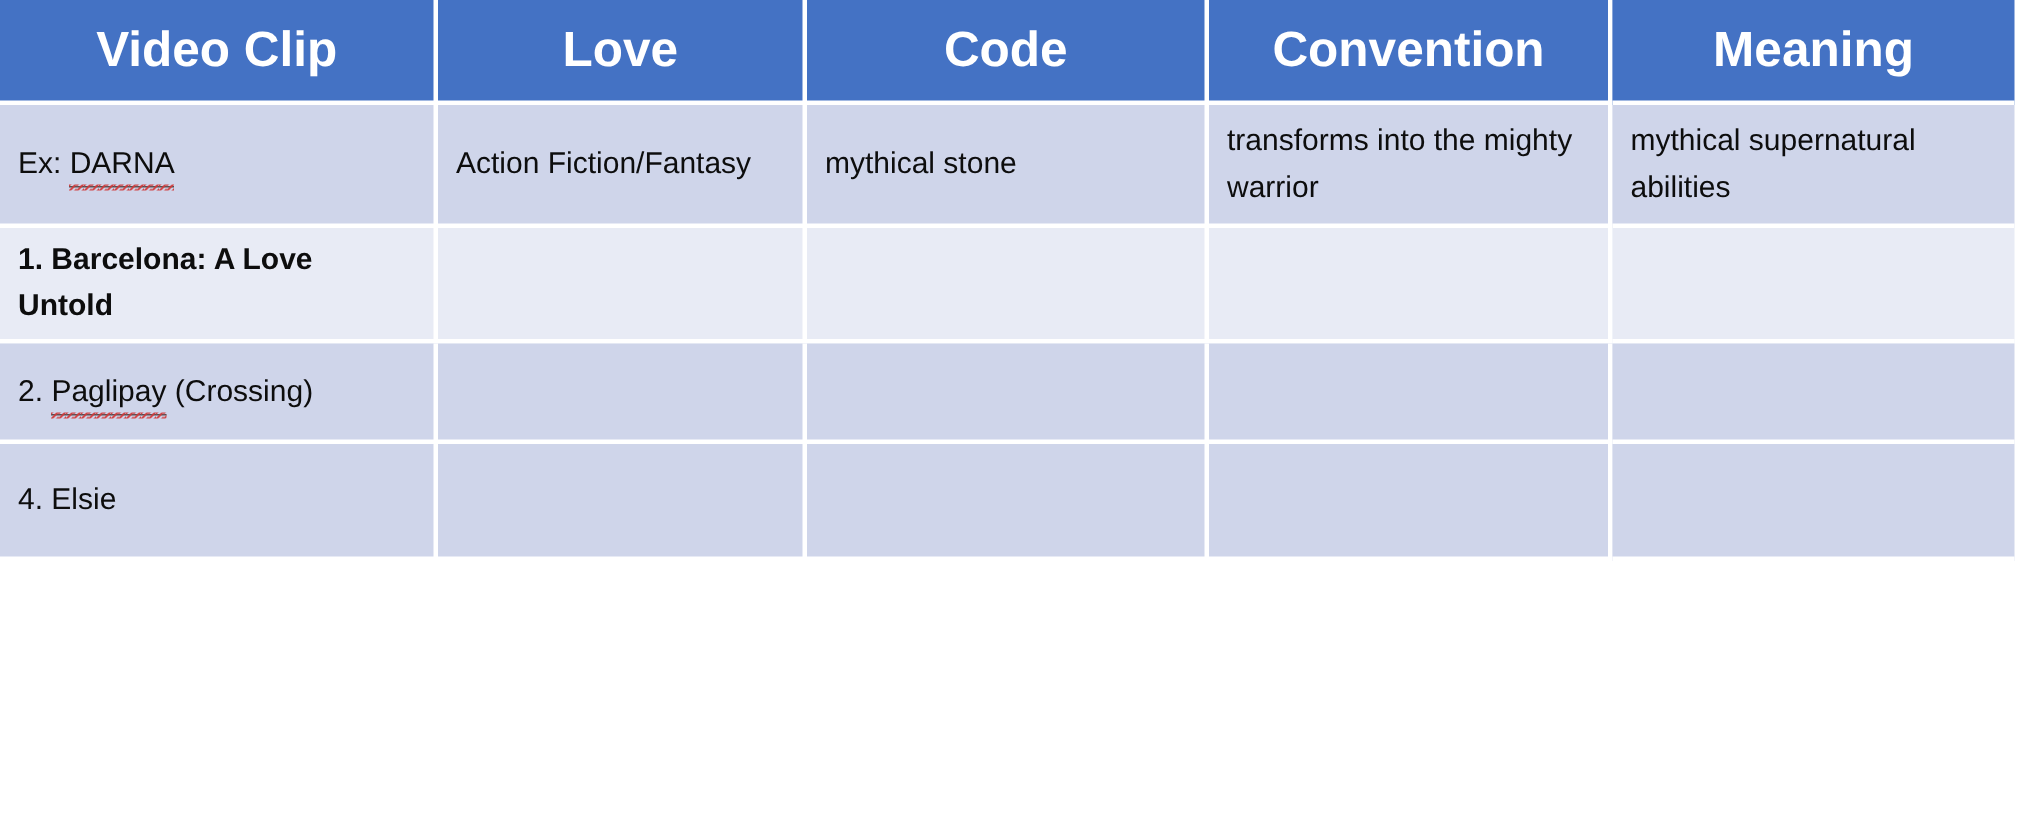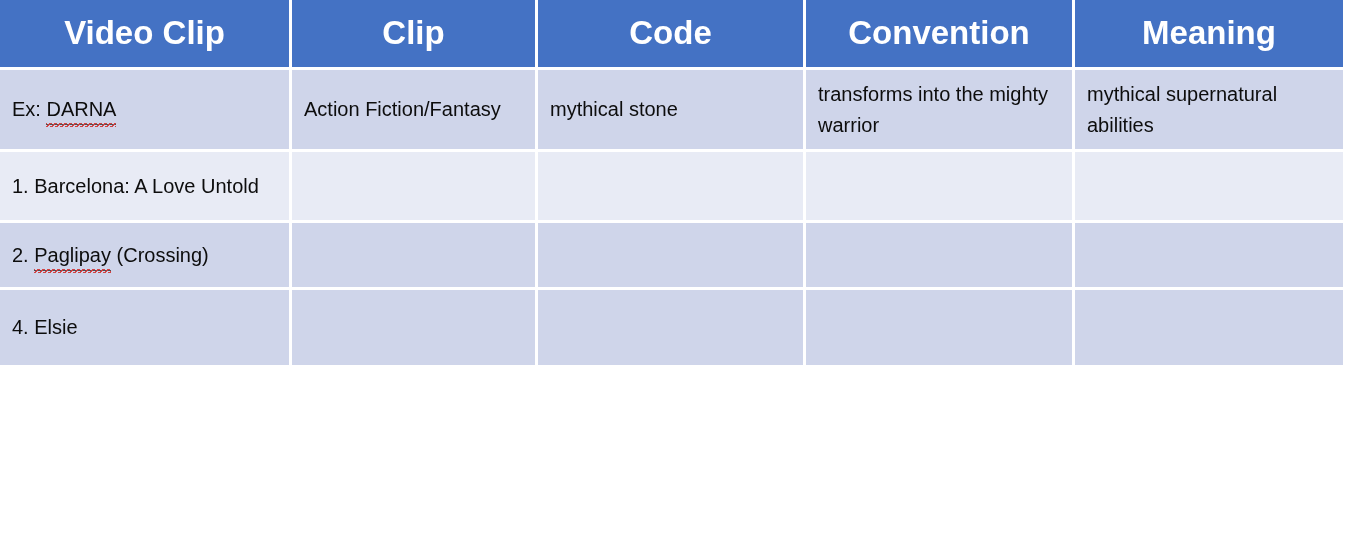--- a/index.html
+++ b/index.html
@@ -71,21 +71,21 @@
     word-wrap: break-word;
     text-align: left;
   }
   tbody td:last-child { border-right: none; }
 
   tbody tr.band-dark  td { background: #CFD5EA; }
   tbody tr.band-light td { background: #E8EBF5; }
 
   
   tbody tr.r-ex td  { height: 82px; }
-  tbody tr.r-1 td   { height: 71px; }
+  tbody tr.r-1 td   { height: 71px; font-weight: bold; }
   tbody tr.r-2 td   { height: 67px; }
   tbody tr.r-3 td   { height: 77px; }
   tbody tr.r-4 td   { height: 78px; }
   tbody tr.r-5 td   { height: 80px; }
 
   
   tbody td.col-clip { }
 
   
   .squiggle {
@@ -128,21 +128,21 @@
       <col class="c-clip">
       <col class="c-genre">
       <col class="c-code">
       <col class="c-convention">
       <col class="c-meaning">
     </colgroup>
 
     <thead>
       <tr class="header-row">
         <th>Video Clip</th>
-        <th>Clip</th>
+        <th>Love</th>
         <th>Code</th>
         <th>Convention</th>
         <th>Meaning</th>
       </tr>
     </thead>
 
     <tbody>
 
       <tr class="band-dark r-ex">
         <td class="col-clip"><span>Ex: </span><span class="squiggle">DARNA</span><span></span></td>

